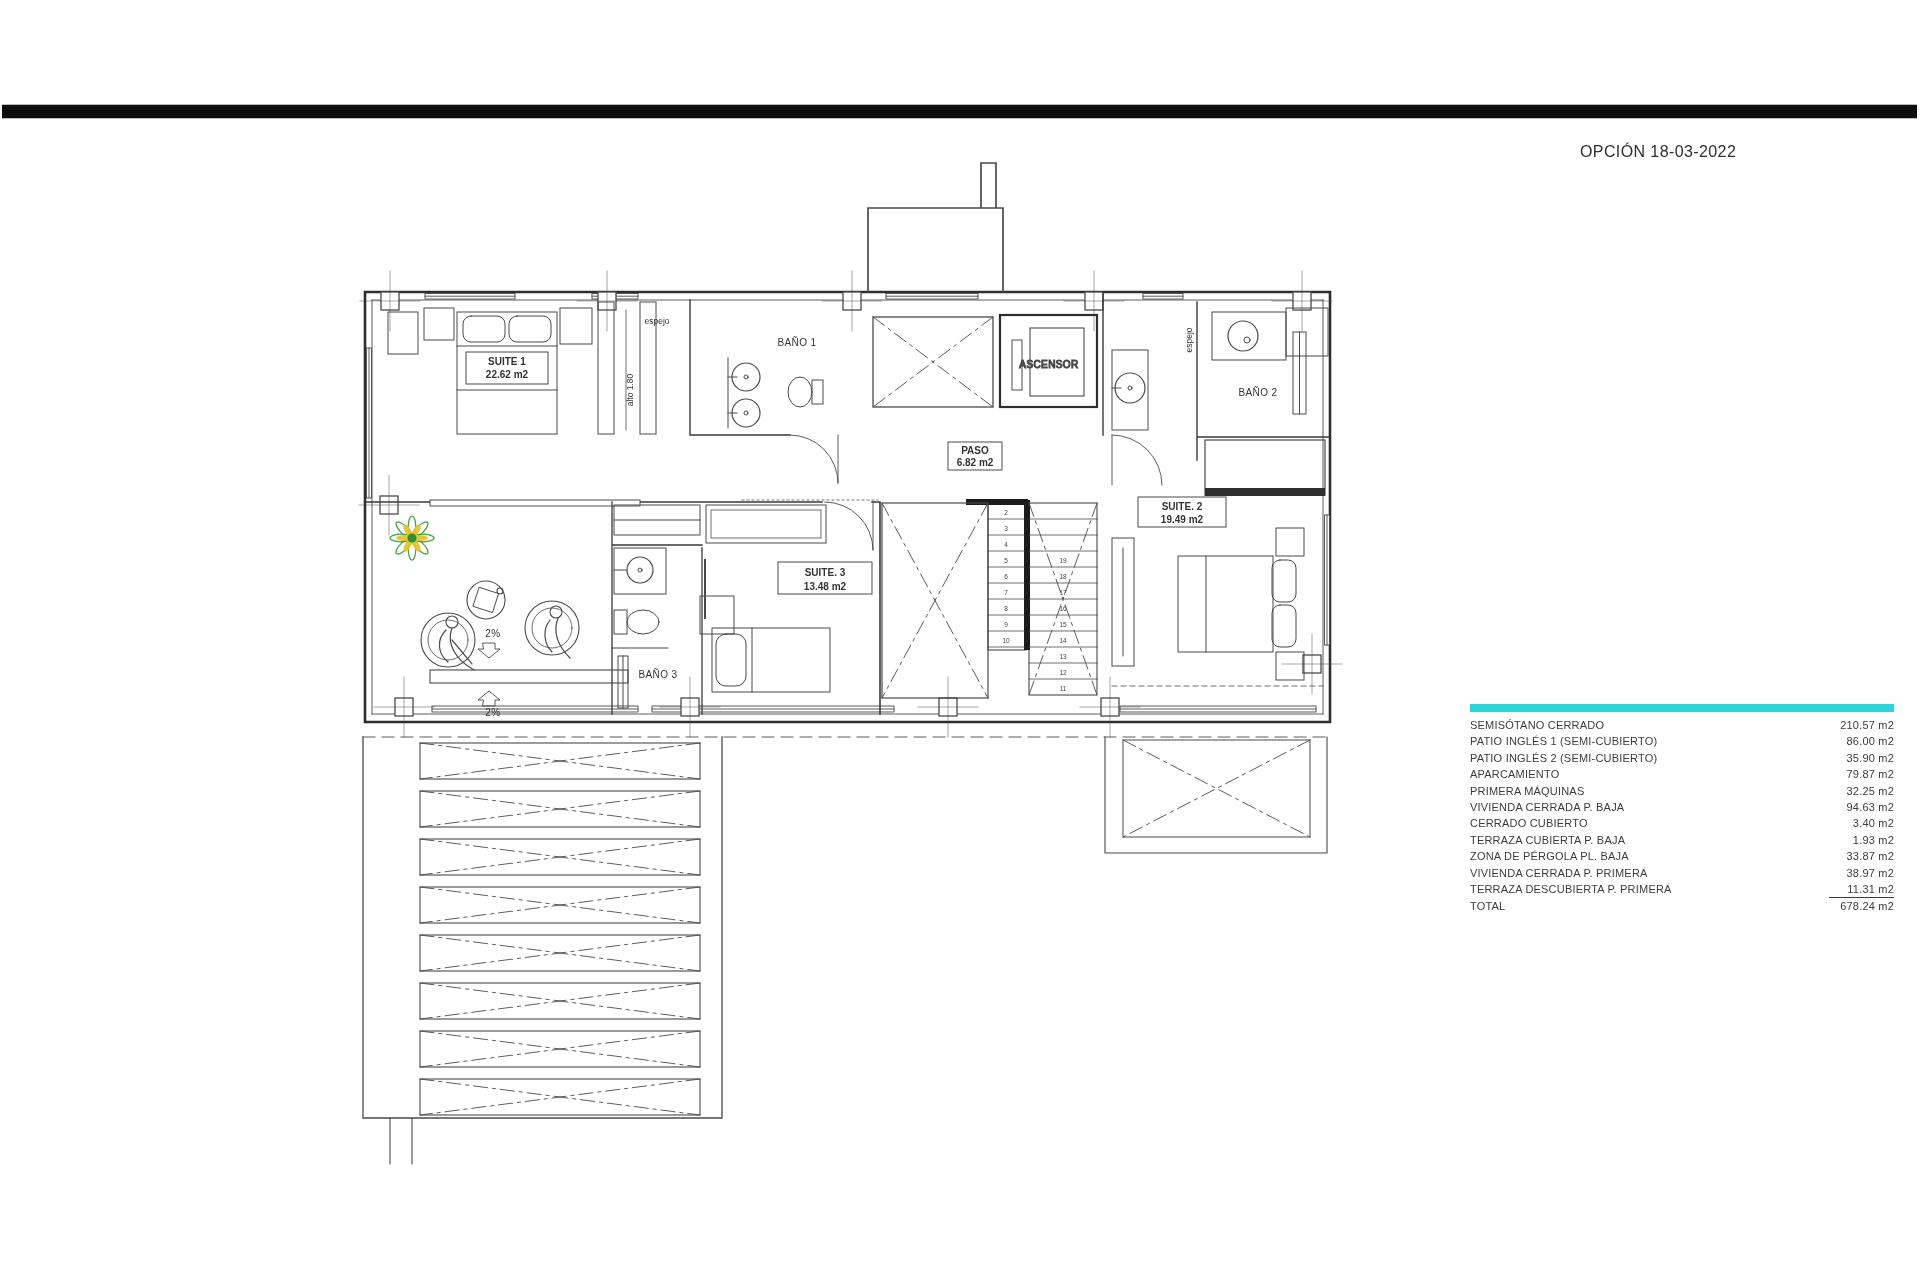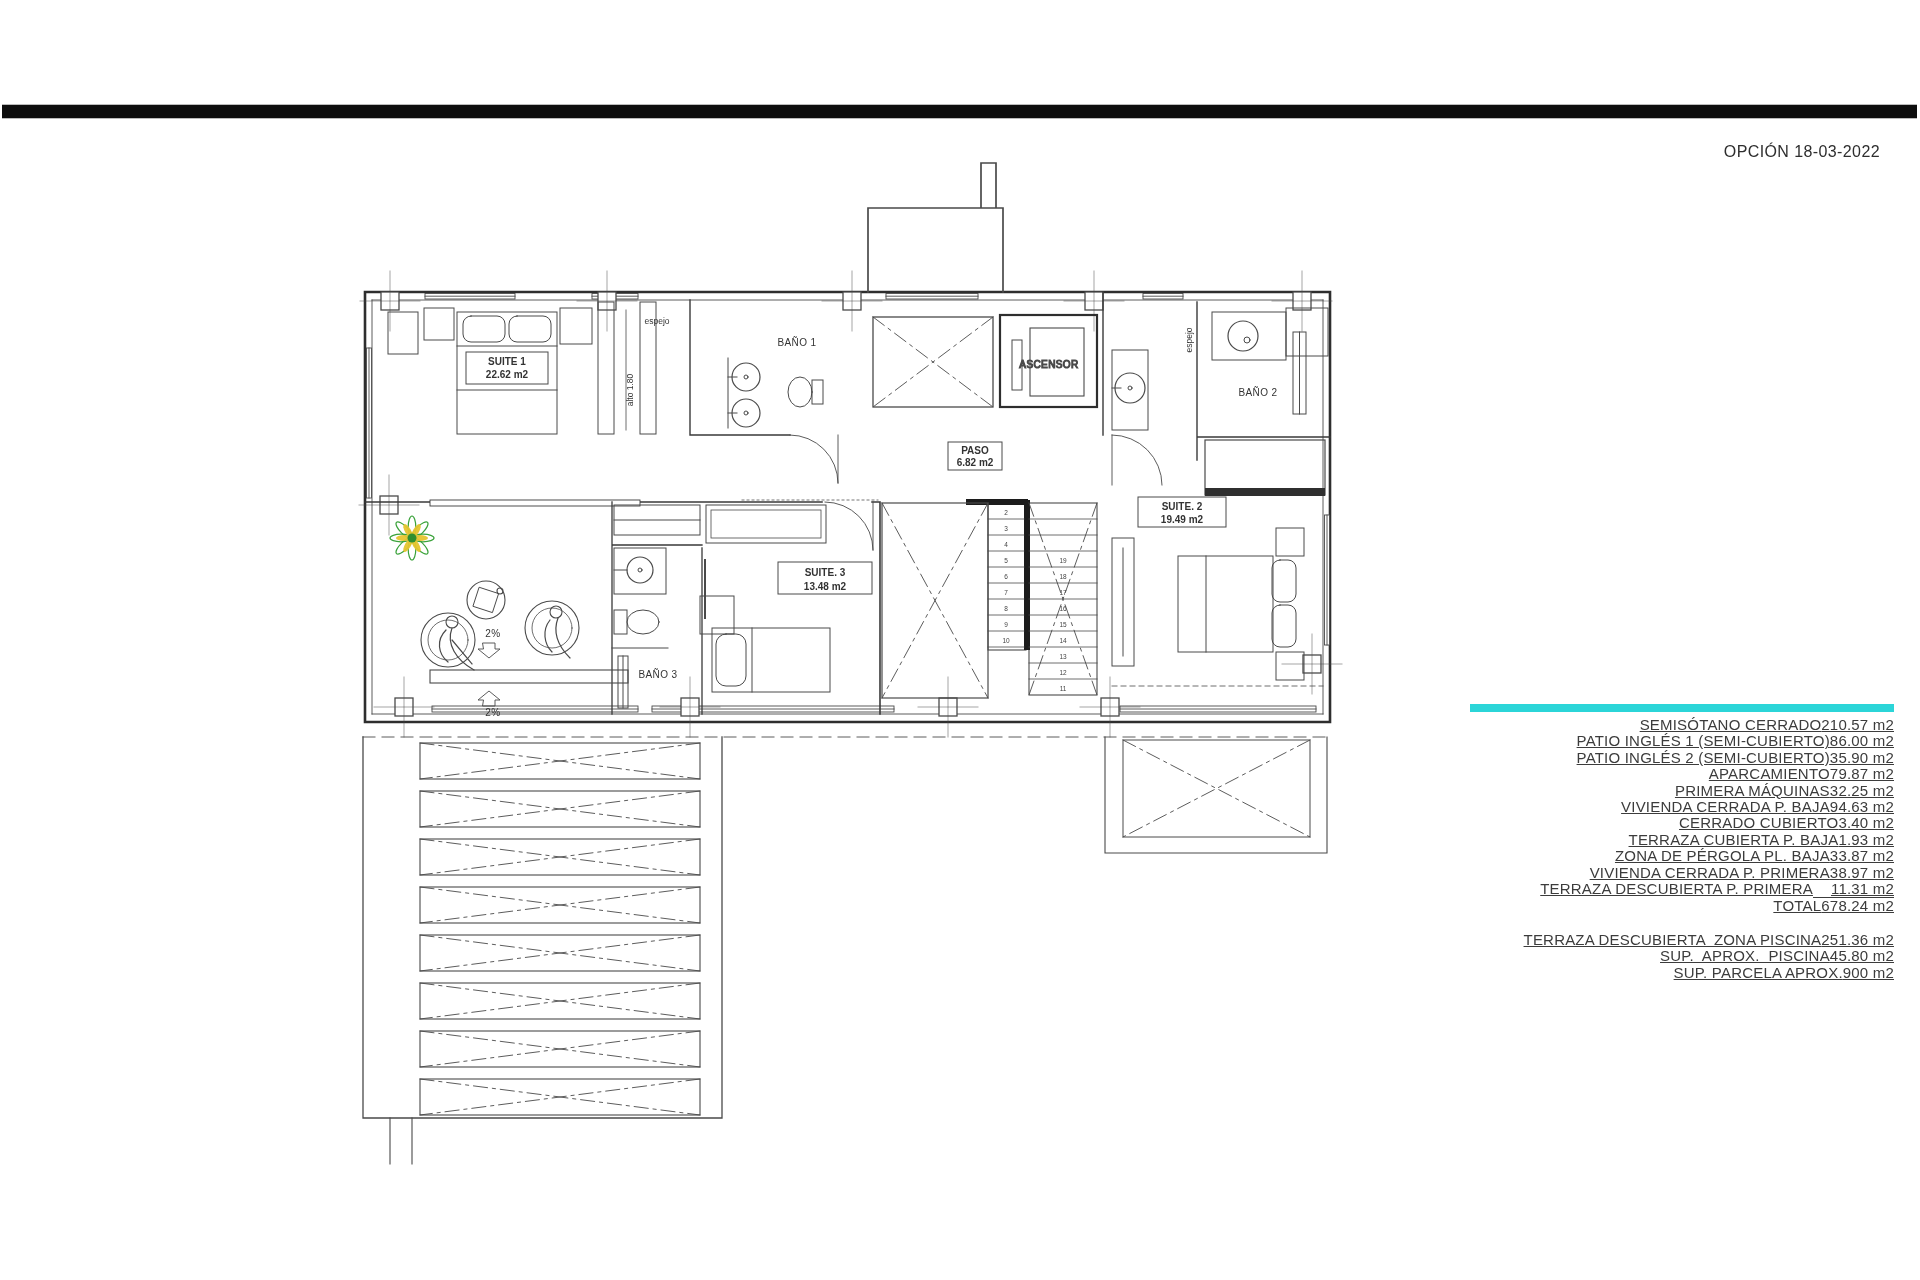--- a/index.html
+++ b/index.html
@@ -1,27 +1,27 @@
 <!DOCTYPE html>
 <html><head>
 <meta charset="utf-8">
 <style>
   html,body{margin:0;padding:0;background:#e8e8e8;}
   #sheet{position:relative;width:1920px;height:1280px;background:#ffffff;overflow:hidden;
          font-family:"Liberation Sans",sans-serif;}
   #topbar{position:absolute;left:2px;top:104px;width:1915px;height:13px;background:#0d0d0d;
           border-top:1px solid #bbb;border-bottom:1px solid #bbb;}
-  #optday{position:absolute;left:1580px;top:143px;width:300px;text-align:right;
+  #optday{position:absolute;left:1580px;top:143px;width:300px;
           font-size:16px;color:#2e2e2e;letter-spacing:.4px;}
   #plansvg{position:absolute;left:0;top:0;}
   
   #atable{position:absolute;left:1470px;top:704px;width:424px;color:#3c3c3c;}
   #cyanbar{height:8px;margin-bottom:5px;}
-  .ar{display:flex;justify-content:flex-end;line-height:16.4px;font-size:15px;
-      letter-spacing:.2px;white-space:pre;text-decoration:underline;}
+  .ar{display:flex;justify-content:space-between;line-height:16.4px;font-size:11px;
+      letter-spacing:.2px;white-space:pre;}
   .al{text-align:left;}
   .av{text-align:right;}
   .av.u{border-bottom:1.4px solid #3c3c3c;padding-left:18px;}
   #sec2{margin-top:17px;}
   
   #ptitle{position:absolute;left:790px;top:920px;width:570px;text-align:center;
           font-size:21px;letter-spacing:15px;word-spacing:28px;font-weight:400;}
   
   #scalebox{position:absolute;left:1700px;top:1021px;width:200px;font-size:11.5px;color:#333;}
   #scaleticks{position:relative;height:13px;}
@@ -364,22 +364,17 @@
         <div class="ar"><span class="al">APARCAMIENTO</span><span class="av">79.87 m2</span></div>
         <div class="ar"><span class="al">PRIMERA MÁQUINAS</span><span class="av">32.25 m2</span></div>
         <div class="ar"><span class="al">VIVIENDA CERRADA P. BAJA</span><span class="av">94.63 m2</span></div>
         <div class="ar"><span class="al">CERRADO CUBIERTO</span><span class="av">3.40 m2</span></div>
         <div class="ar"><span class="al">TERRAZA CUBIERTA P. BAJA</span><span class="av">1.93 m2</span></div>
         <div class="ar"><span class="al">ZONA DE PÉRGOLA PL. BAJA</span><span class="av">33.87 m2</span></div>
         <div class="ar"><span class="al">VIVIENDA CERRADA P. PRIMERA</span><span class="av">38.97 m2</span></div>
         <div class="ar"><span class="al">TERRAZA DESCUBIERTA P. PRIMERA</span><span class="av u">11.31 m2</span></div>
         <div class="ar"><span class="al">TOTAL</span><span class="av">678.24 m2</span></div>
       </div>
-    <div id="sec2">
-        <div class="ar"><span class="al">TERRAZA DESCUBIERTA  ZONA PISCINA</span><span class="av">251.36 m2</span></div>
-        <div class="ar"><span class="al">SUP.  APROX.  PISCINA</span><span class="av">45.80 m2</span></div>
-        <div class="ar"><span class="al">SUP. PARCELA APROX.</span><span class="av">900 m2</span></div>
-      </div>
   </div>
 
 
 
 </div>
 
 </body></html>

